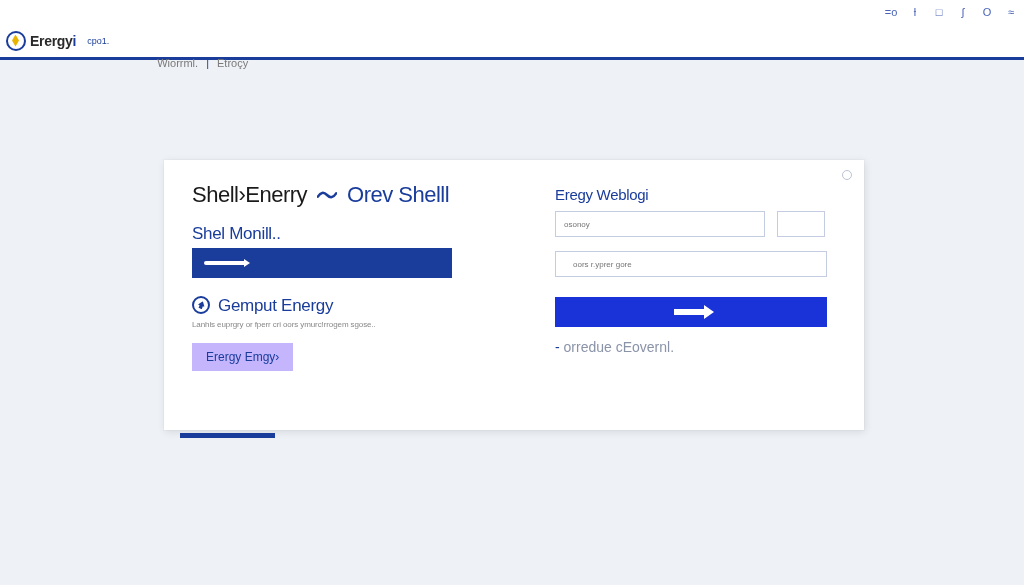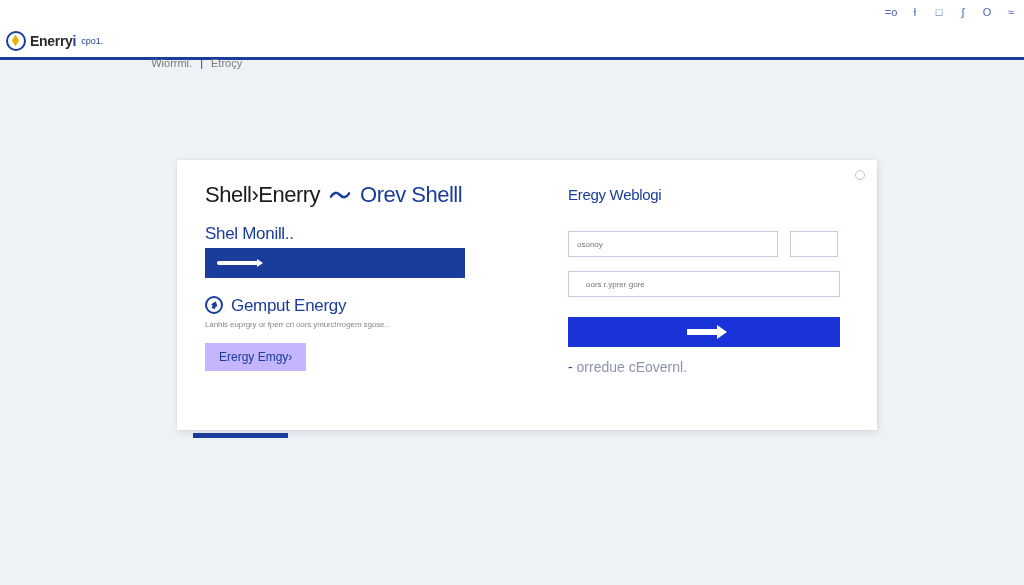--- a/index.html
+++ b/index.html
@@ -50,36 +50,36 @@
 .brand-logo::before {
   content: "";
   position: absolute;
   left: 4px; top: 2px;
   width: 7px; height: 12px;
   background: #e8b400;
   clip-path: polygon(50% 0, 100% 50%, 50% 100%, 0 50%);
 }
 .brand-text { font-size: 14px; font-weight: 600; color: #2a2a2a; letter-spacing: -0.3px; }
 .brand-text .accent { color: #1a3d9c; }
-.brand-sub { font-size: 9px; color: #1a3d9c; margin-left: 1px; }
+.brand-sub { font-size: 9px; color: #1a3d9c; margin-left: 7px; }
 
 .nav { display: flex; gap: 2px; font-size: 11px; color: #7a7a7a; margin-left: 30px; margin-top: 44px; }
 .nav .sep { color: #1a3d9c; margin: 0 6px; }
 .nav a { color: #7a7a7a; }
 
 .side-handle {
   position: absolute;
   top: 30px; right: 6px;
   font-size: 12px; color: #4a63b8;
 }
 
 
 .card {
   position: absolute;
-  left: 177px;
+  left: 164px;
   top: 160px;
   width: 700px;
   height: 270px;
   background: #fff;
   box-shadow: 1px 2px 8px rgba(0,0,0,0.10), 0 0 0 1px rgba(0,0,0,0.02);
   display: flex;
 }
 .card-close {
   position: absolute;
   top: 10px; right: 12px;
@@ -154,21 +154,21 @@
 
 .underline-accent {
   position: absolute;
   left: 16px;
   bottom: -8px;
   width: 95px; height: 5px;
   background: #1a3d9c;
 }
 
 
-.right-title { font-size: 15px; color: #1a3d9c; margin-bottom: 28px; margin-top: 4px; letter-spacing: -0.3px; }
+.right-title { font-size: 15px; color: #1a3d9c; margin-bottom: 8px; margin-top: 4px; letter-spacing: -0.3px; }
 .field {
   width: 210px; height: 26px;
   border: 1px solid #c3cce0;
   background: #fff;
   font-size: 8px;
   color: #9aa4bf;
   padding: 0 8px;
   margin-bottom: 14px;
   outline: none;
 }
@@ -206,21 +206,21 @@
   <span class="tool">O</span>
   <span class="tool">≈</span>
 </div>
 
 <div class="side-handle">›</div>
 
 <div class="header">
   <div class="brand">
     <span class="brand-logo"></span>
     <span class="brand-text">
-      <span>Enerry</span><span class="accent">i</span>
+      <span>Erergy</span><span class="accent">i</span>
     </span>
     <span class="brand-sub">сро1.</span>
   </div>
   <div class="nav">
     <a>Wiorrml.</a>
     <span class="sep">|</span>
     <a>Etroçy</a>
   </div>
 </div>
 

